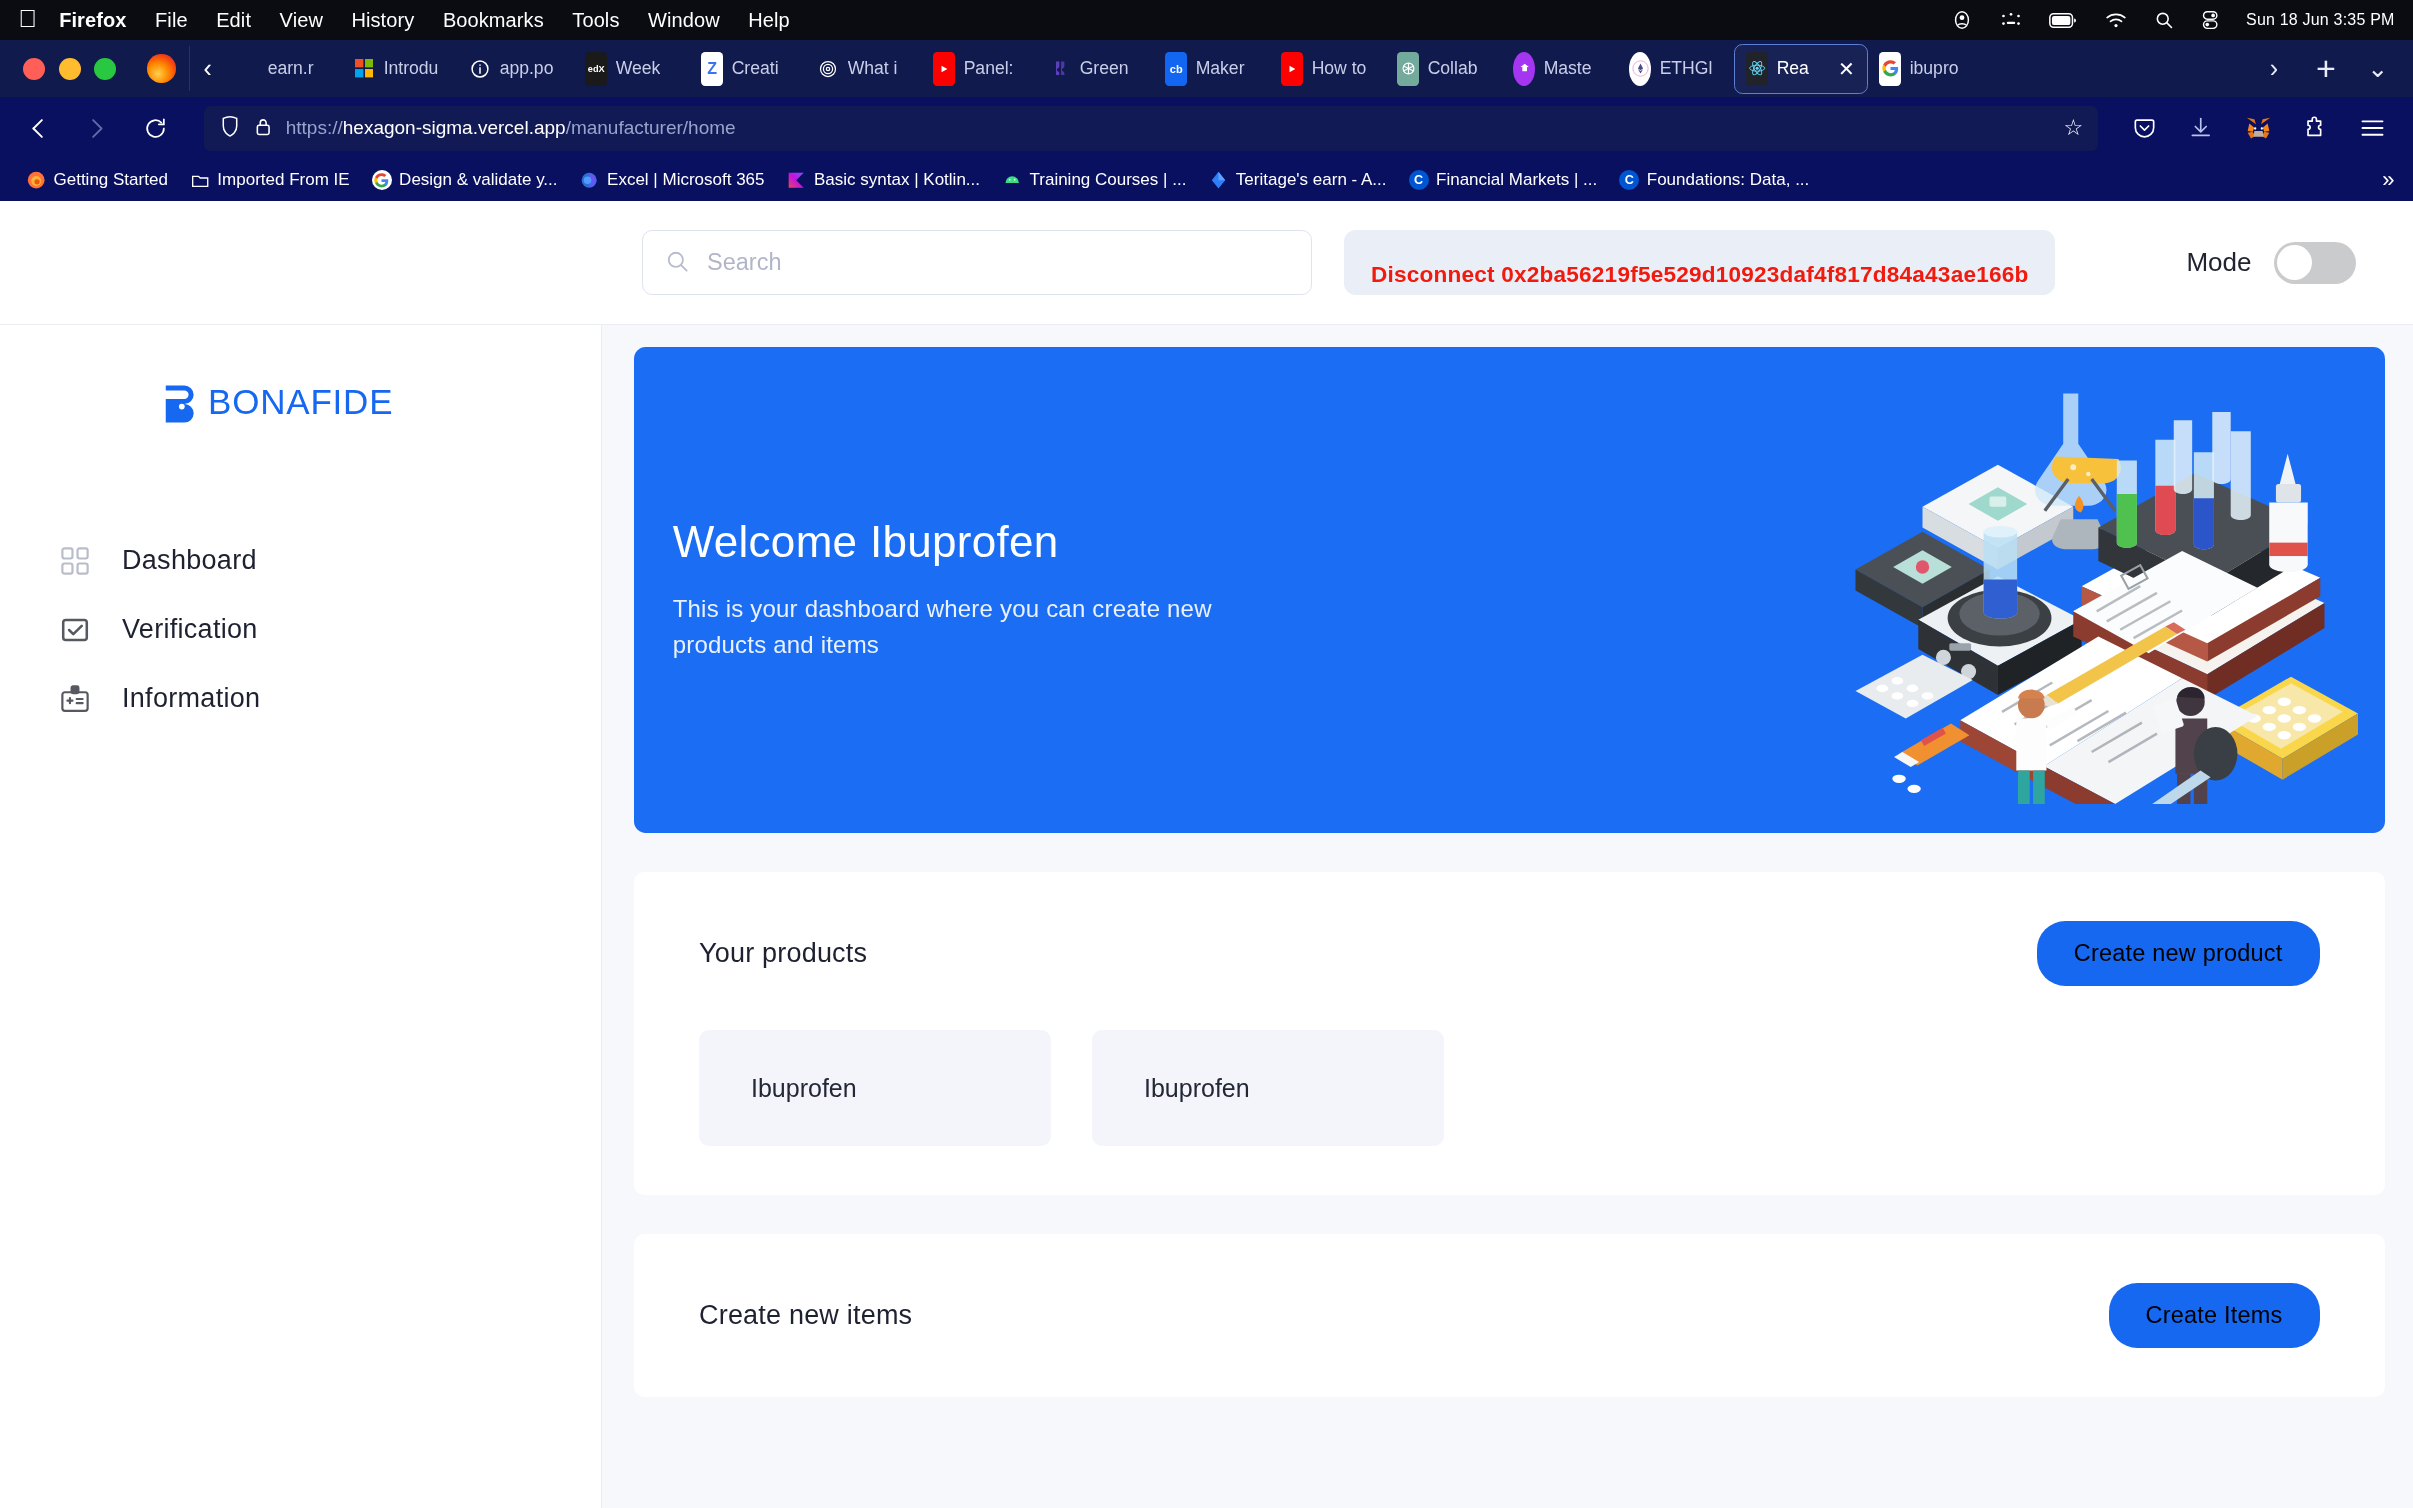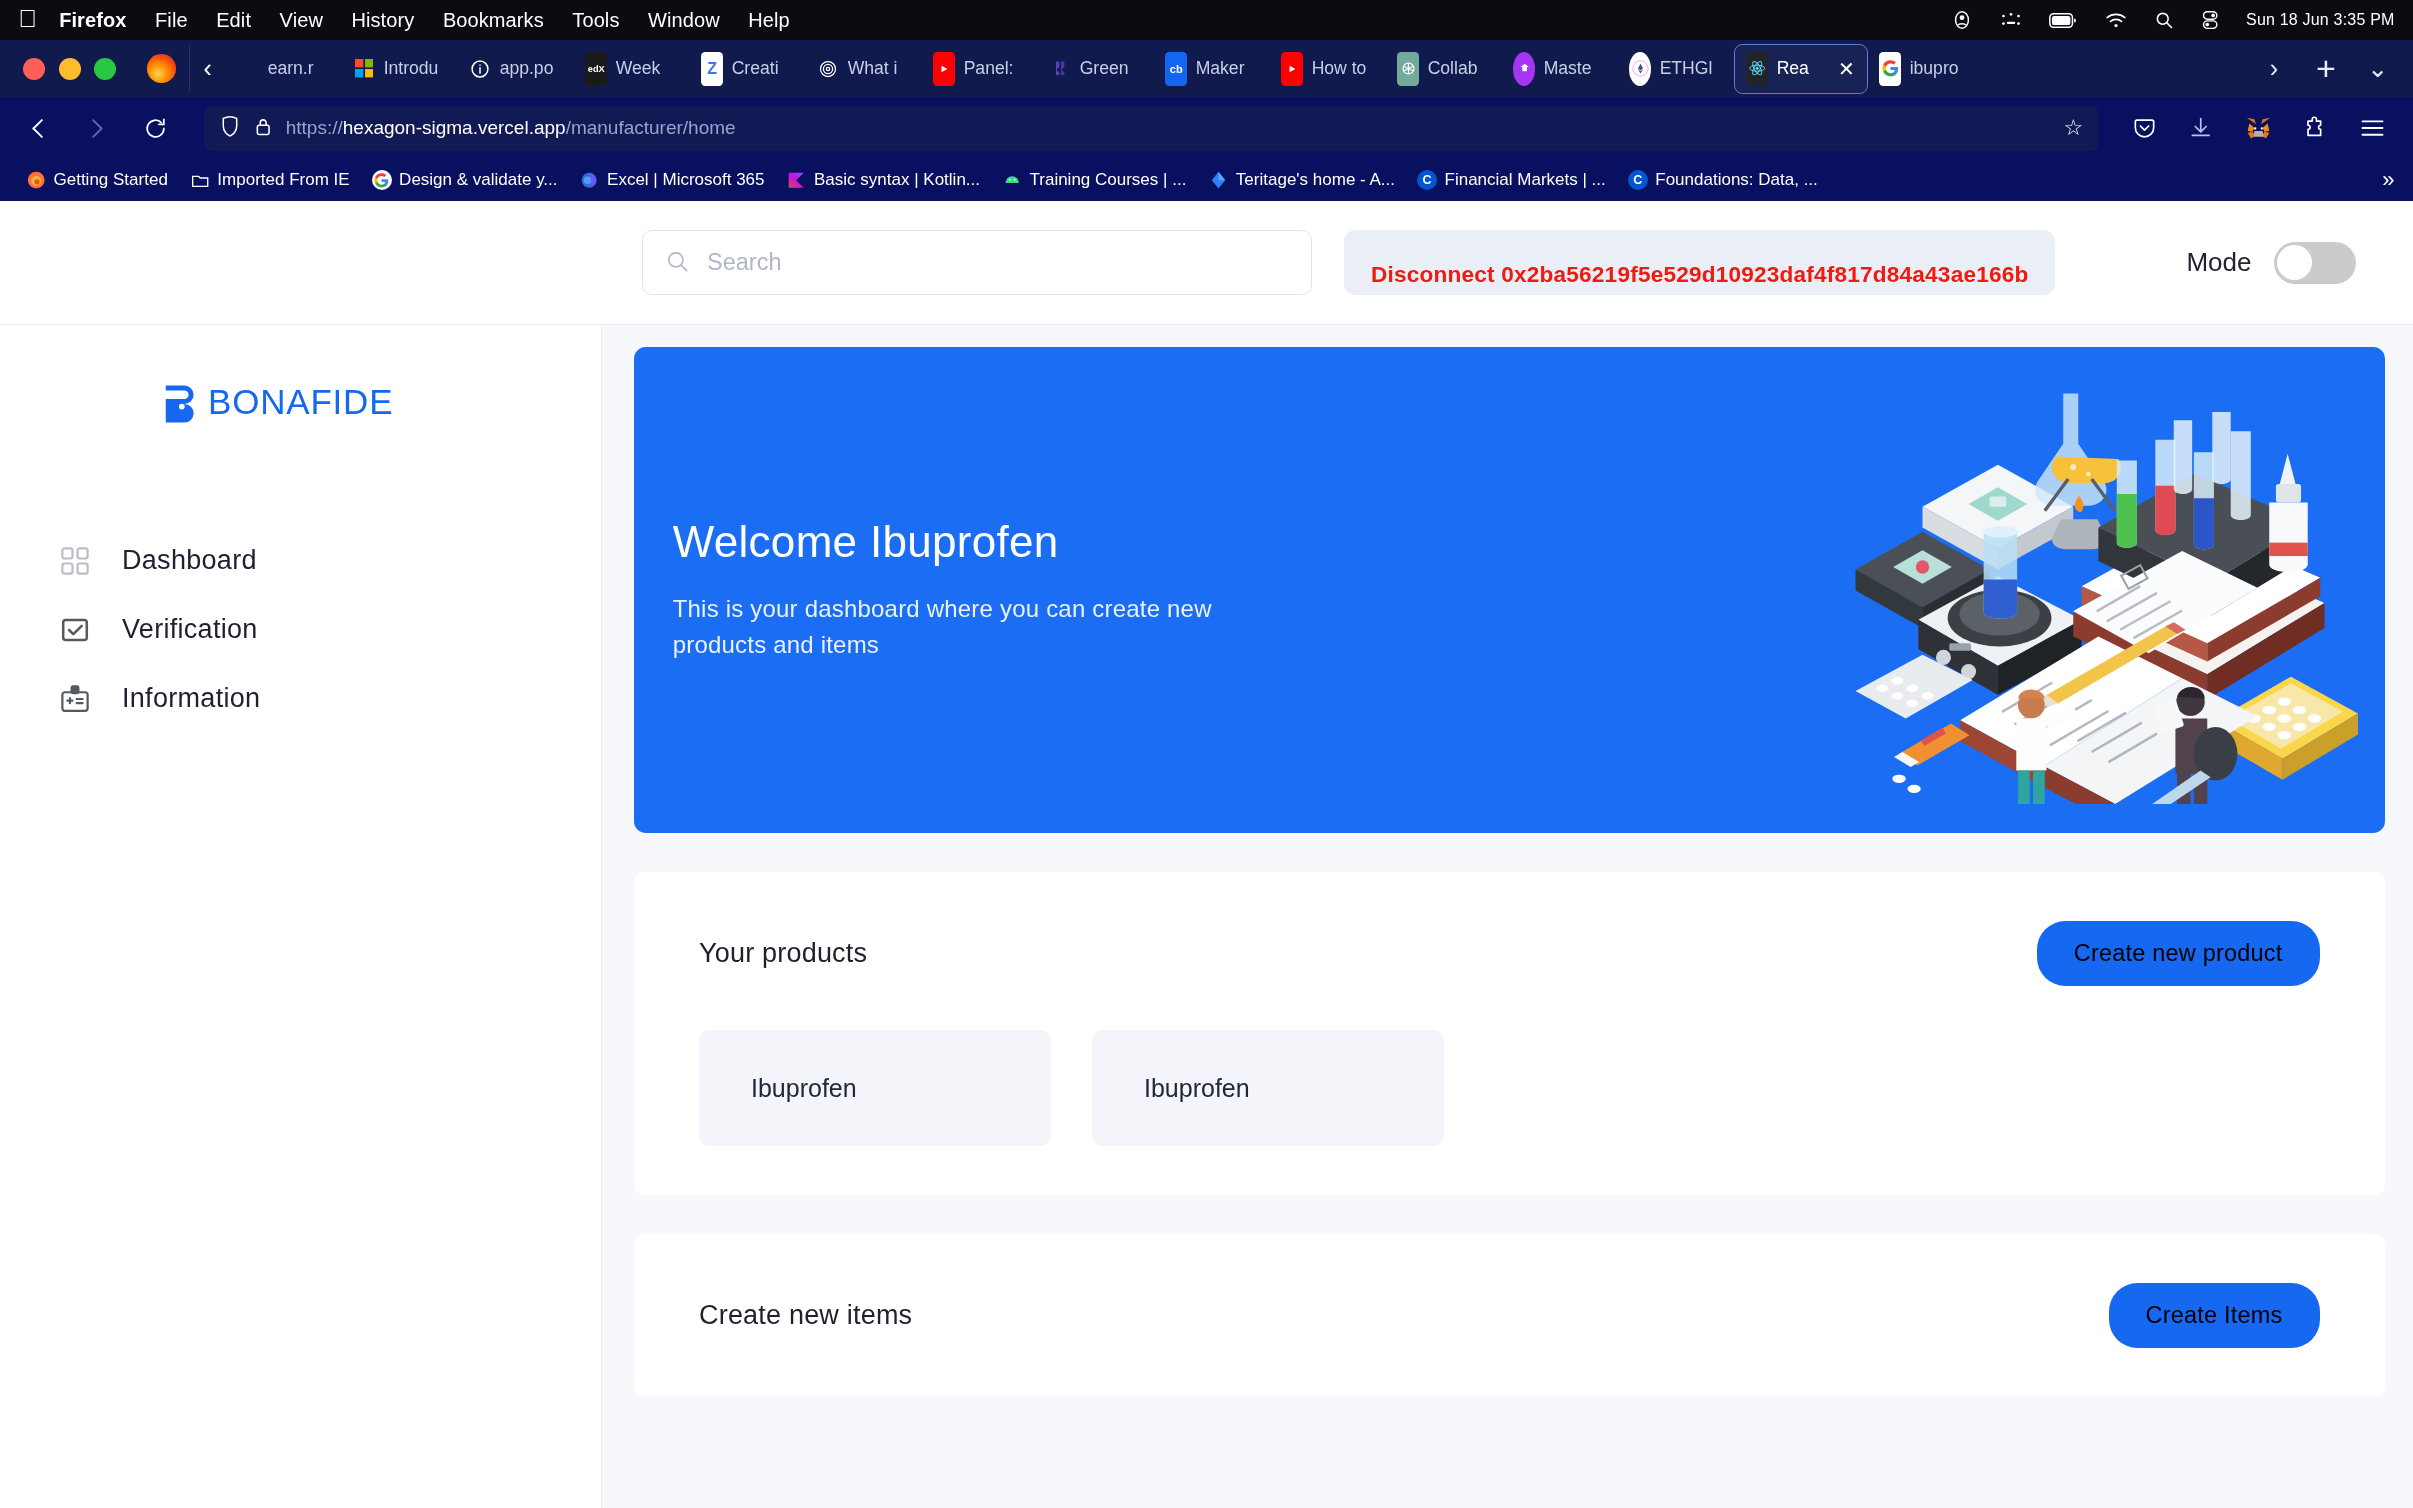--- a/index.html
+++ b/index.html
@@ -530,21 +530,21 @@
       </span>
       <span>Training Courses  |  ...</span>
     </div>
     <div class="bm">
       <span class="bmicon">
         <svg width="17" height="18.4" viewBox="0 0 20 22">
             <polygon points="10,1 18,11 10,21 2,11" fill="#2d7ff9"></polygon>
             <polygon points="10,1 18,11 10,11" fill="#5fa3ff"></polygon>
           </svg>
       </span>
-      <span>Teritage's home - A...</span>
+      <span>Teritage's earn - A...</span>
     </div>
     <div class="bm">
       <span class="bmicon" style="background:#0056d2;border-radius:50%;font-size:12.6px">C</span>
       <span>Financial Markets | ...</span>
     </div>
     <div class="bm">
       <span class="bmicon" style="background:#0056d2;border-radius:50%;font-size:12.6px">C</span>
       <span>Foundations: Data, ...</span>
     </div>
     <div class="bm-overflow">»</div>

